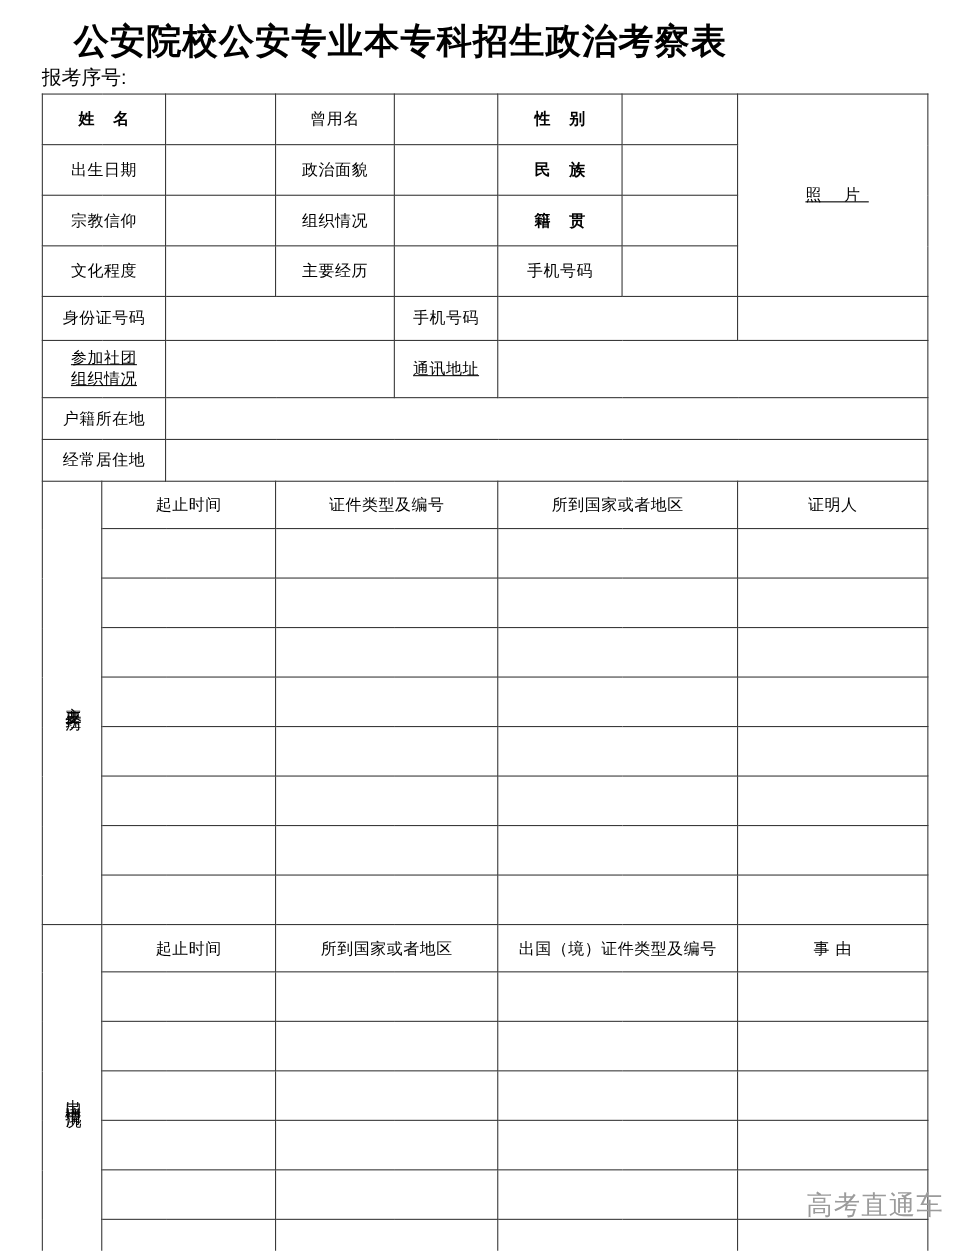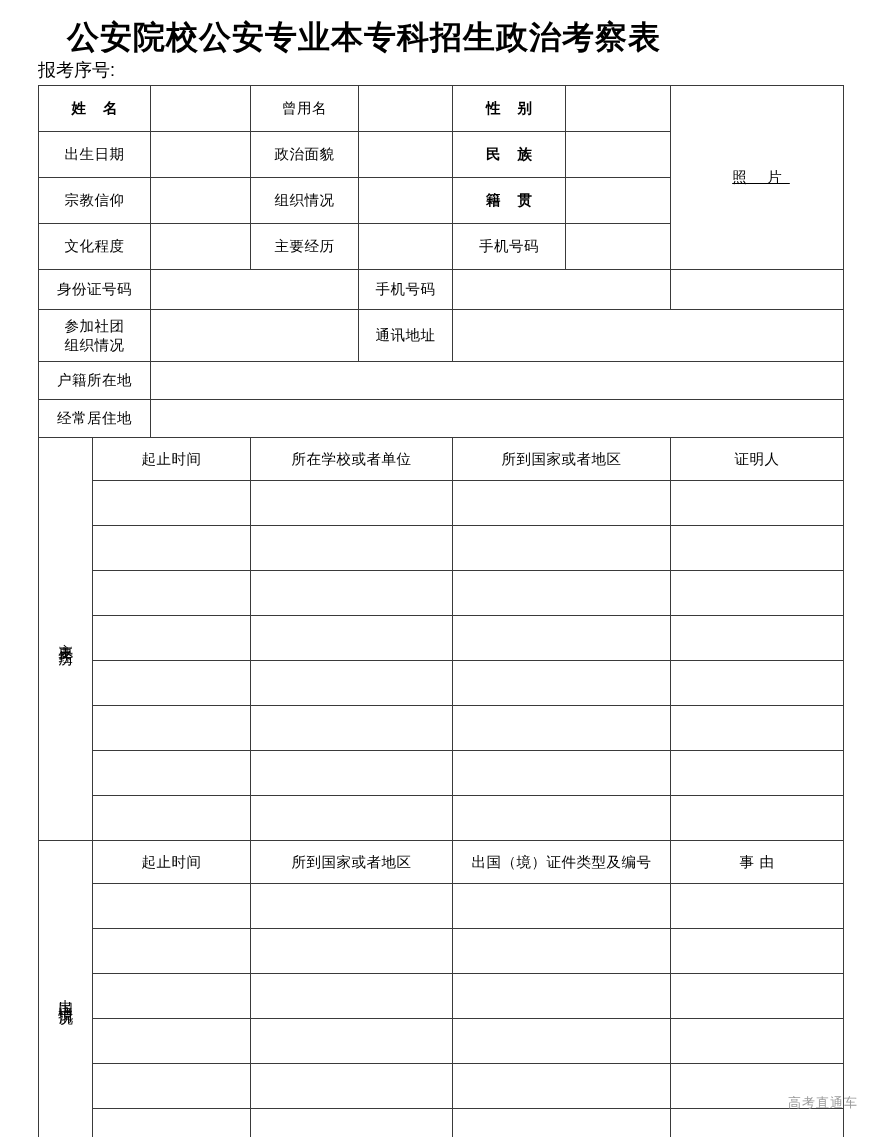--- a/index.html
+++ b/index.html
@@ -68,21 +68,21 @@
     letter-spacing: 0.5px;
     white-space: nowrap;
   }
   .lbl-sp { letter-spacing: 6px; text-indent: 6px; font-weight: bold; }
   .two-line { line-height: 1.28; }
   .val { }
 
   
   .r-info    { height: 46px; }
   .r-id      { height: 40px; }
-  .r-club    { height: 52px; }
+  .r-club    { height: 52px; text-decoration: underline; }
   .r-addr    { height: 38px; padding-left: 39px; }
   .r-head    { height: 43px; }
   .r-blank   { height: 45px; }
   .r-blank2  { height: 45px; }
 
   
   .vert-label {
     writing-mode: vertical-rl;
     text-orientation: upright;
     letter-spacing: 3px;
@@ -96,21 +96,21 @@
     letter-spacing: 8px;
     text-indent: 8px;
     text-decoration: underline;
   }
 
   
   .watermark {
     position: absolute;
     right: 18px;
     bottom: 25px;
-    font-size: 13px;
+    font-size: 24px;
     color: #9b9b9b;
     letter-spacing: 1px;
     font-family: "DejaVu Sans", "Liberation Sans", sans-serif;
     pointer-events: none;
   }
 </style>
 </head>
 <body>
 
 <div id="page">
@@ -195,21 +195,21 @@
       <tr class="r-addr">
         <td class="lbl" colspan="2">经常居住地</td>
         <td class="val" colspan="6"></td>
       </tr>
 
       <tr class="r-head">
         <td rowspan="9">
           <span class="vert-label">主要经历</span>
         </td>
         <td class="lbl" colspan="2">起止时间</td>
-        <td class="lbl" colspan="2">所在学校或者单位</td>
+        <td class="lbl" colspan="2">证件类型及编号</td>
         <td class="lbl" colspan="2">所到国家或者地区</td>
         <td class="lbl">证明人</td>
       </tr>
       <tr class="r-blank">
         <td colspan="2"></td>
         <td colspan="2"></td>
         <td colspan="2"></td>
         <td></td>
       </tr>
       <tr class="r-blank">

